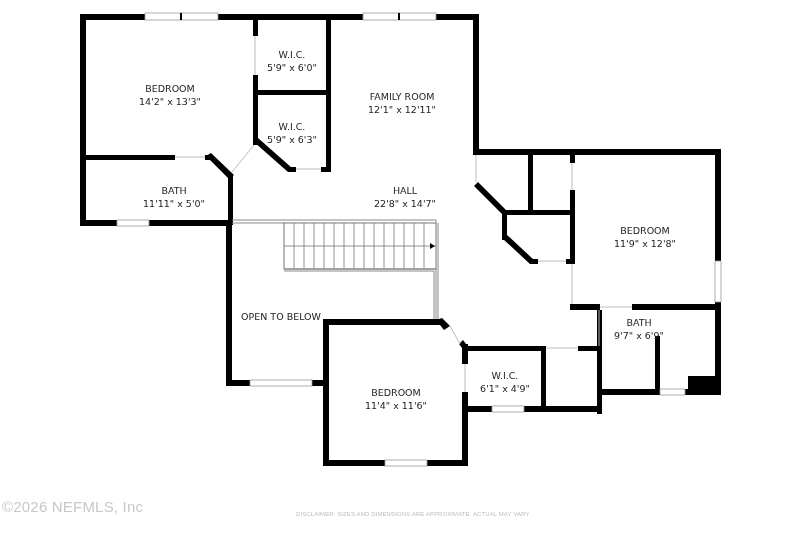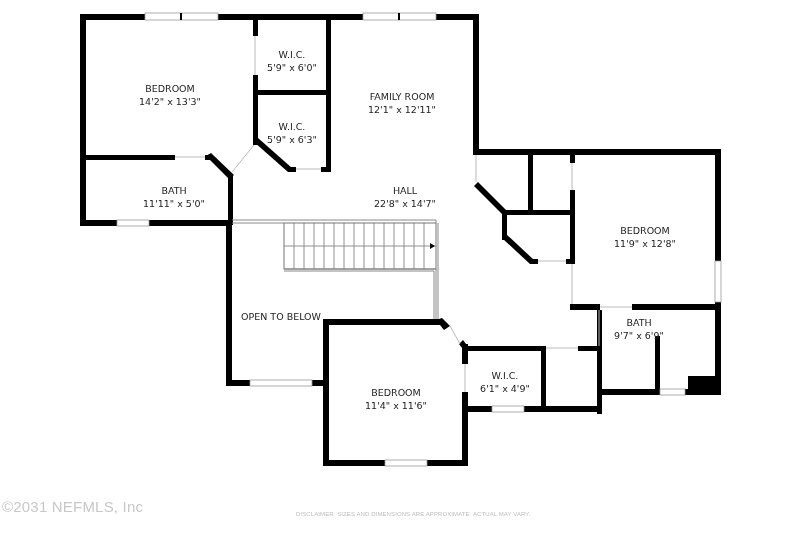--- a/index.html
+++ b/index.html
@@ -165,14 +165,14 @@
     <text class="lbl" x="639" y="326">BATH</text>
     <text class="dim" x="639" y="339">9'7" x 6'9"</text>
     <text class="lbl" x="281" y="320">OPEN TO BELOW</text>
     <text class="lbl" x="396" y="396">BEDROOM</text>
     <text class="dim" x="396" y="409">11'4" x 11'6"</text>
     <text class="lbl" x="505" y="379">W.I.C.</text>
     <text class="dim" x="505" y="392">6'1" x 4'9"</text>
   </g>
 </svg>
 
-<div class="copyright">©2031 NEFMLS, Inc</div>
+<div class="copyright">©2026 NEFMLS, Inc</div>
 <div class="disclaimer">DISCLAIMER: SIZES AND DIMENSIONS ARE APPROXIMATE. ACTUAL MAY VARY.</div>
 
 </body></html>

